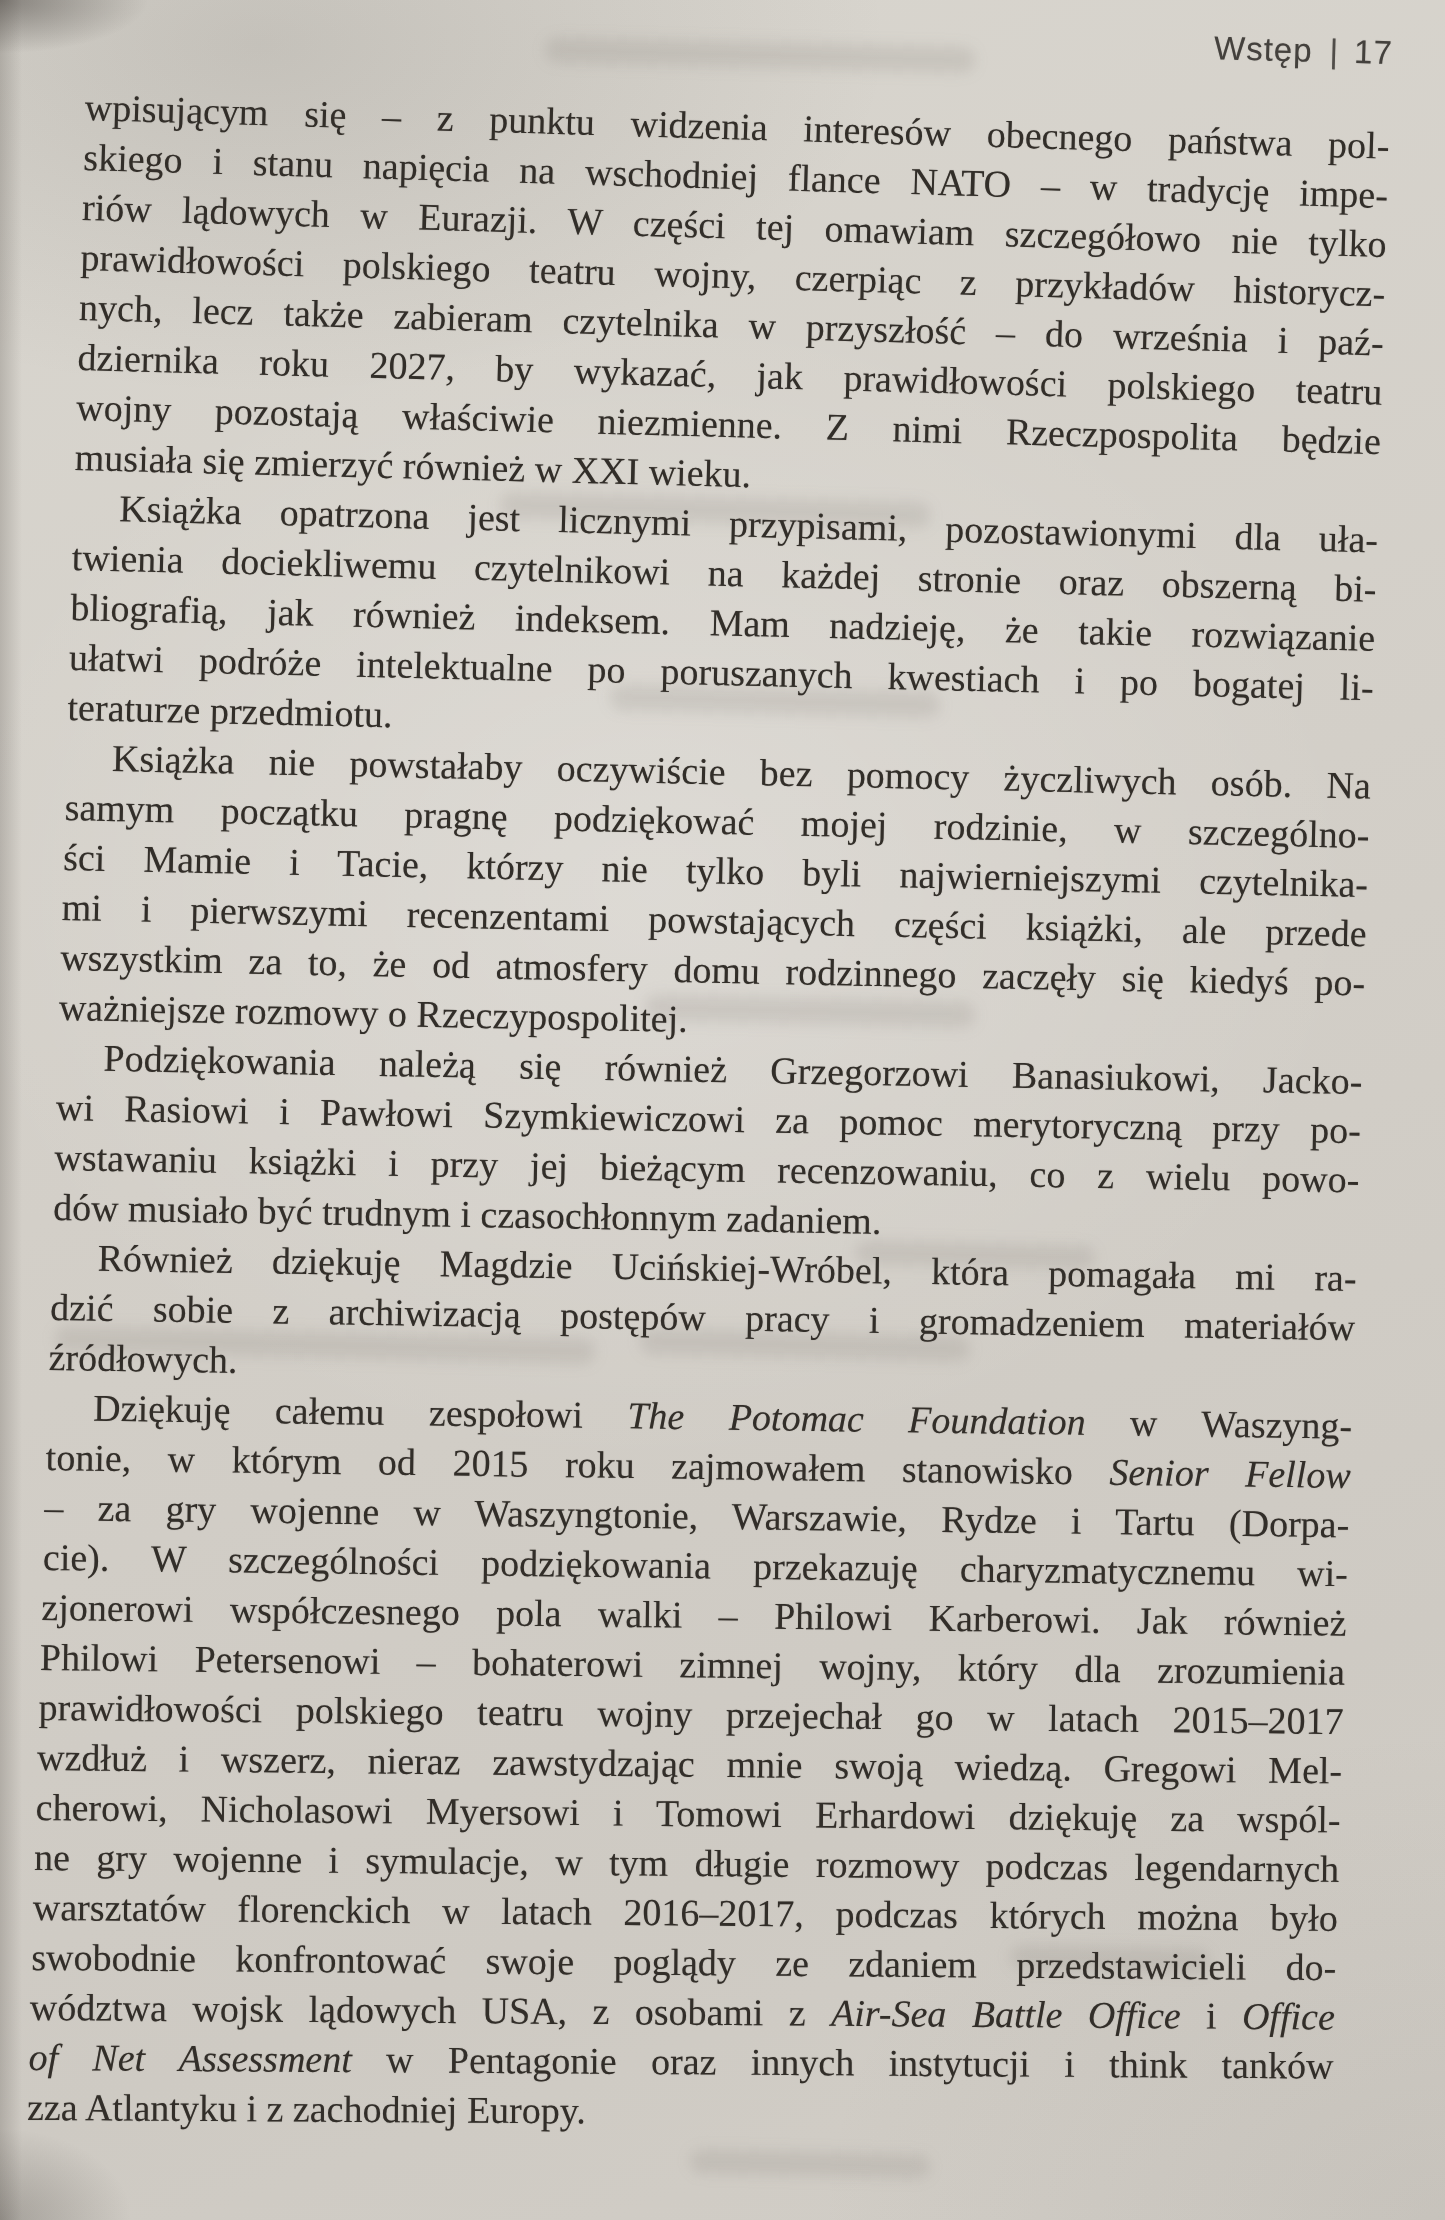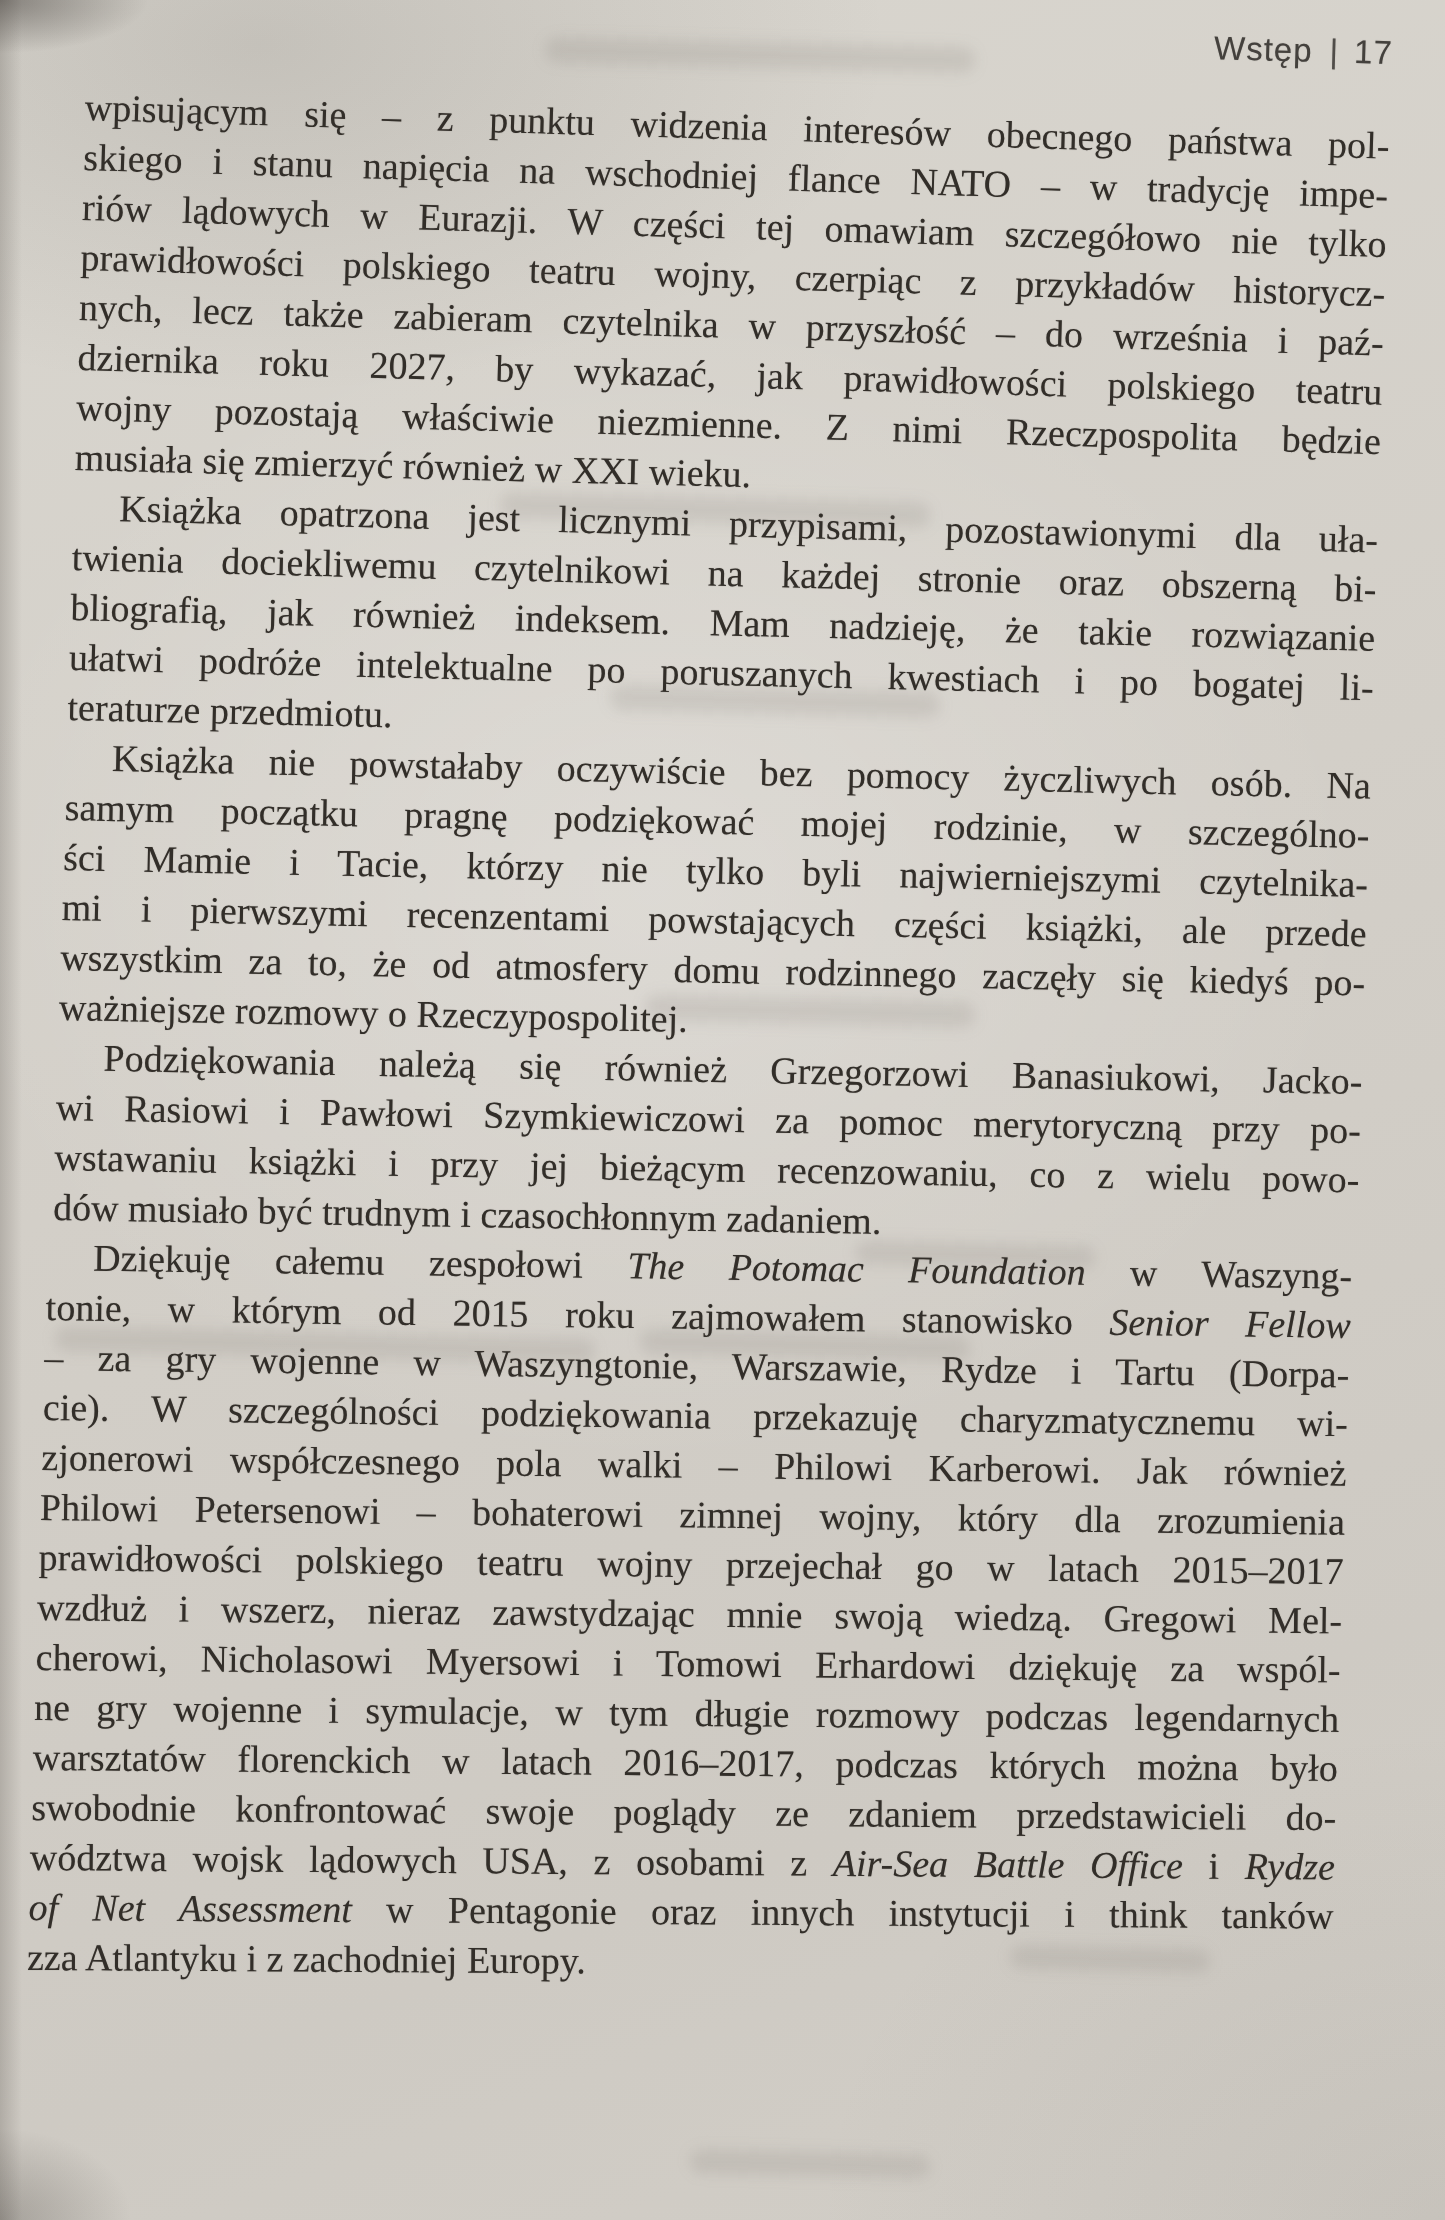--- a/index.html
+++ b/index.html
@@ -135,31 +135,36 @@
         <div class="line" style="transform: translateX(-24.6px) rotate(1.13deg);"><span>wszystkim za to, że od atmosfery domu rodzinnego zaczęły się kiedyś po-</span></div>
         <div class="line last" style="transform: translateX(-26.1px) rotate(1.09deg);"><span>ważniejsze rozmowy o Rzeczypospolitej.</span></div>
       </div>
       <div class="paragraph indented">
         <div class="line" style="transform: translateX(-27.5px) rotate(1.06deg);"><span>Podziękowania należą się również Grzegorzowi Banasiukowi, Jacko-</span></div>
         <div class="line" style="transform: translateX(-29px) rotate(1.02deg);"><span>wi Rasiowi i Pawłowi Szymkiewiczowi za pomoc merytoryczną przy po-</span></div>
         <div class="line" style="transform: translateX(-30.5px) rotate(0.99deg);"><span>wstawaniu książki i przy jej bieżącym recenzowaniu, co z wielu powo-</span></div>
         <div class="line last" style="transform: translateX(-31.9px) rotate(0.96deg);"><span>dów musiało być trudnym i czasochłonnym zadaniem.</span></div>
       </div>
       <div class="paragraph indented">
+        <div class="line" style="transform: translateX(-33.3px) rotate(0.92deg);"><span>Również dziękuję Magdzie Ucińskiej-Wróbel, która pomagała mi ra-</span></div>
+        <div class="line" style="transform: translateX(-34.8px) rotate(0.89deg);"><span>dzić sobie z archiwizacją postępów pracy i gromadzeniem materiałów</span></div>
+        <div class="line last" style="transform: translateX(-36.3px) rotate(0.86deg);"><span>źródłowych.</span></div>
+      </div>
+      <div class="paragraph indented">
         <div class="line" style="transform: translateX(-37.7px) rotate(0.82deg);"><span>Dziękuję całemu zespołowi </span><span class="italic">The Potomac Foundation</span><span> w Waszyng-</span></div>
         <div class="line" style="transform: translateX(-39.2px) rotate(0.79deg);"><span>tonie, w którym od 2015 roku zajmowałem stanowisko </span><span class="italic">Senior Fellow</span></div>
         <div class="line" style="transform: translateX(-40.6px) rotate(0.76deg);"><span>– za gry wojenne w Waszyngtonie, Warszawie, Rydze i Tartu (Dorpa-</span></div>
         <div class="line" style="transform: translateX(-42px) rotate(0.72deg);"><span>cie). W szczególności podziękowania przekazuję charyzmatycznemu wi-</span></div>
         <div class="line" style="transform: translateX(-43.5px) rotate(0.69deg);"><span>zjonerowi współczesnego pola walki – Philowi Karberowi. Jak również</span></div>
         <div class="line" style="transform: translateX(-45px) rotate(0.65deg);"><span>Philowi Petersenowi – bohaterowi zimnej wojny, który dla zrozumienia</span></div>
         <div class="line" style="transform: translateX(-46.4px) rotate(0.62deg);"><span>prawidłowości polskiego teatru wojny przejechał go w latach 2015–2017</span></div>
         <div class="line" style="transform: translateX(-47.8px) rotate(0.59deg);"><span>wzdłuż i wszerz, nieraz zawstydzając mnie swoją wiedzą. Gregowi Mel-</span></div>
         <div class="line" style="transform: translateX(-49.3px) rotate(0.55deg);"><span>cherowi, Nicholasowi Myersowi i Tomowi Erhardowi dziękuję za wspól-</span></div>
         <div class="line" style="transform: translateX(-50.8px) rotate(0.52deg);"><span>ne gry wojenne i symulacje, w tym długie rozmowy podczas legendarnych</span></div>
         <div class="line" style="transform: translateX(-52.2px) rotate(0.48deg);"><span>warsztatów florenckich w latach 2016–2017, podczas których można było</span></div>
         <div class="line" style="transform: translateX(-53.7px) rotate(0.45deg);"><span>swobodnie konfrontować swoje poglądy ze zdaniem przedstawicieli do-</span></div>
-        <div class="line" style="transform: translateX(-55.1px) rotate(0.42deg);"><span>wództwa wojsk lądowych USA, z osobami z </span><span class="italic">Air-Sea Battle Office</span><span> i </span><span class="italic">Rydze</span></div>
+        <div class="line" style="transform: translateX(-55.1px) rotate(0.42deg);"><span>wództwa wojsk lądowych USA, z osobami z </span><span class="italic">Air-Sea Battle Office</span><span> i </span><span class="italic">Office</span></div>
         <div class="line" style="transform: translateX(-56.5px) rotate(0.38deg);"><span class="italic">of Net Assessment</span><span> w Pentagonie oraz innych instytucji i think tanków</span></div>
         <div class="line last" style="transform: translateX(-58px) rotate(0.35deg);"><span>zza Atlantyku i z zachodniej Europy.</span></div>
       </div>
     </main>
 
 </div>
 
 </body></html>

